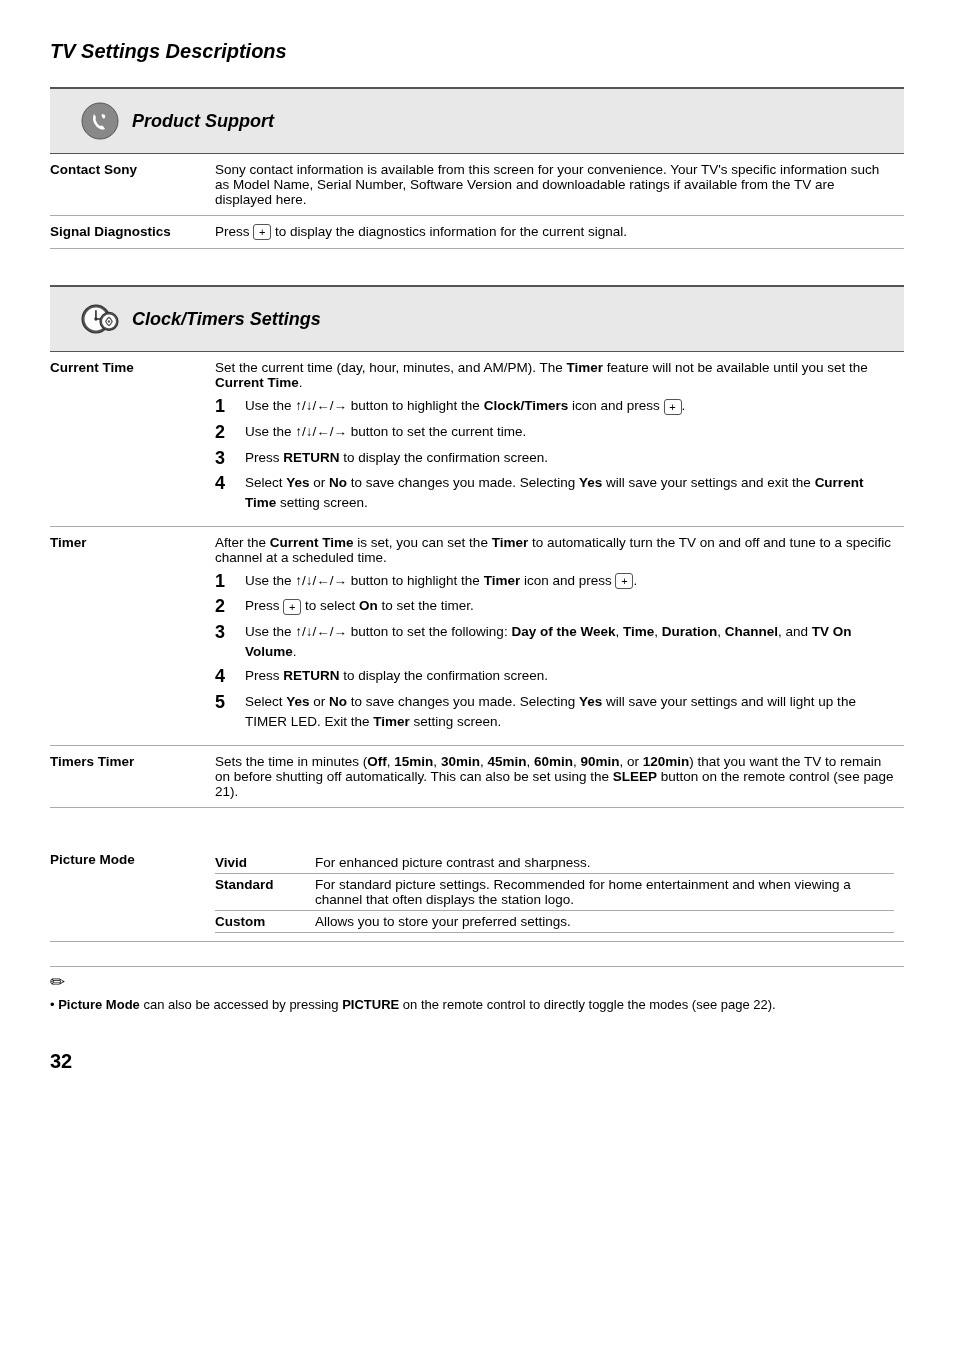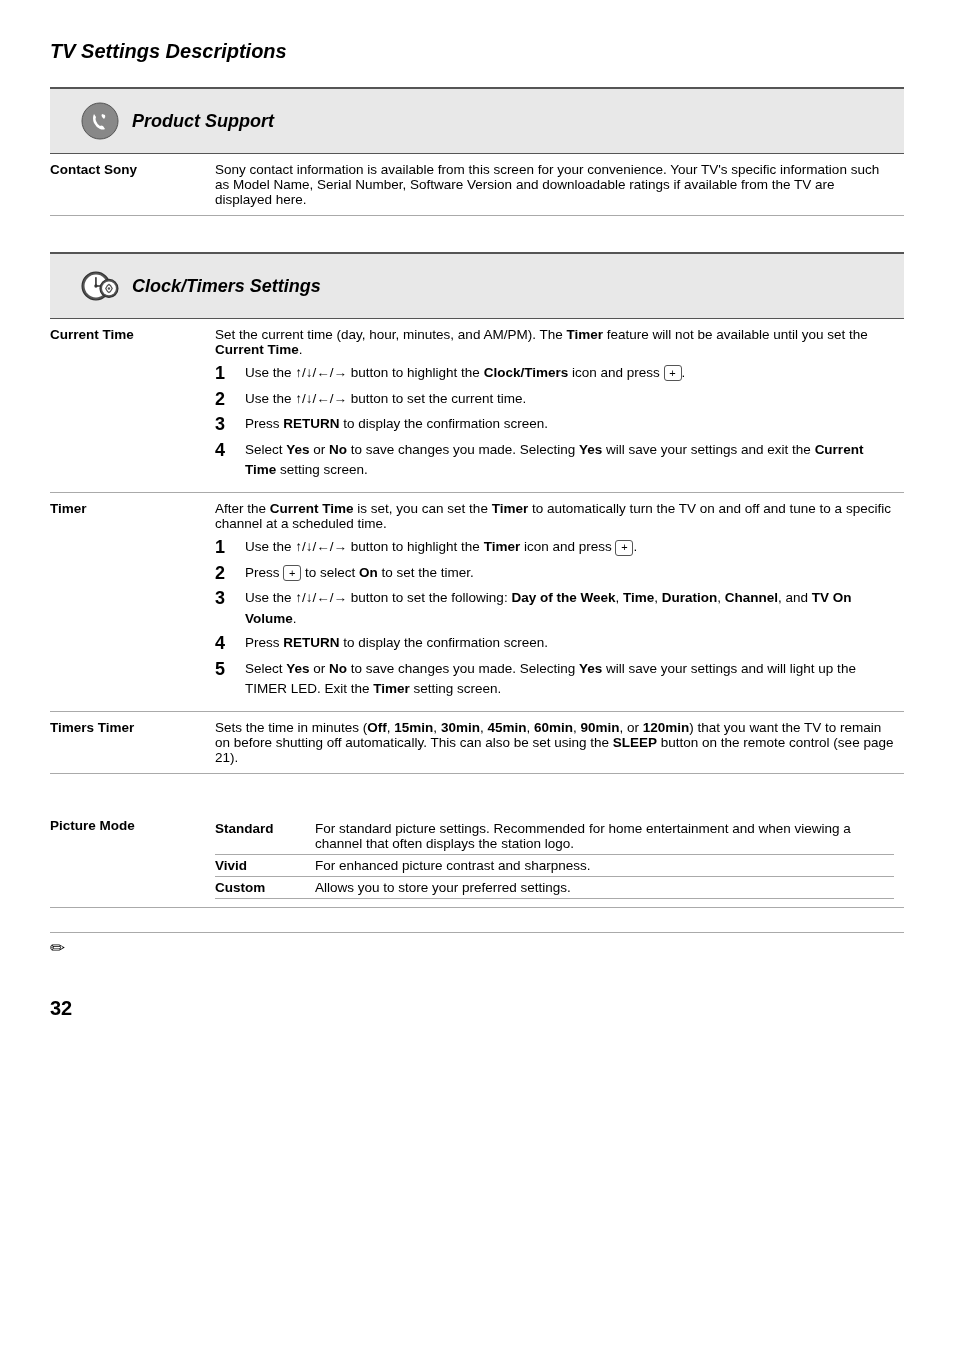--- a/index.html
+++ b/index.html
@@ -151,20 +151,24 @@
       </svg>
     </div>
     <span class="section-title">Product Support</span>
   </div>
   <table class="content-table">
     <tbody>
         <tr>
       <td>Contact Sony</td>
       <td>Sony contact information is available from this screen for your convenience. Your TV's specific information such as Model Name, Serial Number, Software Version and downloadable ratings if available from the TV are displayed here.</td>
     </tr>
+    <tr>
+      <td>Signal Diagnostics</td>
+      <td>Press <span class="key-icon">+</span> to display the diagnostics information for the current signal.</td>
+    </tr>
   </tbody>
     </table>
 </div>
 
 <div class="section-wrapper">
   <div class="section-header">
     <div class="section-icon">
 
       <svg width="44" height="38" viewBox="0 0 54 38">
         <circle cx="22" cy="19" r="17" fill="#555" stroke="#333" stroke-width="1.5"></circle>
@@ -248,36 +252,37 @@
 
 <div class="section-wrapper">
   <table class="content-table">
     <tbody>
         <tr>
       <td><strong>Picture Mode</strong></td>
       <td>
         <table class="sub-table">
           <tbody>
                 <tr>
+            <td><strong>Vivid</strong></td>
+            <td>For enhanced picture contrast and sharpness.</td>
+          </tr>
+          <tr>
             <td><strong>Standard</strong></td>
             <td>For standard picture settings. Recommended for home entertainment and when viewing a channel that often displays the station logo.</td>
-          </tr>
-          <tr>
-            <td><strong>Vivid</strong></td>
-            <td>For enhanced picture contrast and sharpness.</td>
           </tr>
           <tr>
             <td><strong>Custom</strong></td>
             <td>Allows you to store your preferred settings.</td>
           </tr>
         </tbody>
             </table>
       </td>
     </tr>
   </tbody>
     </table>
 
   <div class="note-section">
     <div class="note-icon">✏</div>
+    <div class="note-text">• <strong>Picture Mode</strong> can also be accessed by pressing <strong>PICTURE</strong> on the remote control to directly toggle the modes (see page 22).</div>
   </div>
 </div>
 
 <div class="page-number">32</div>
 
 </body></html>

